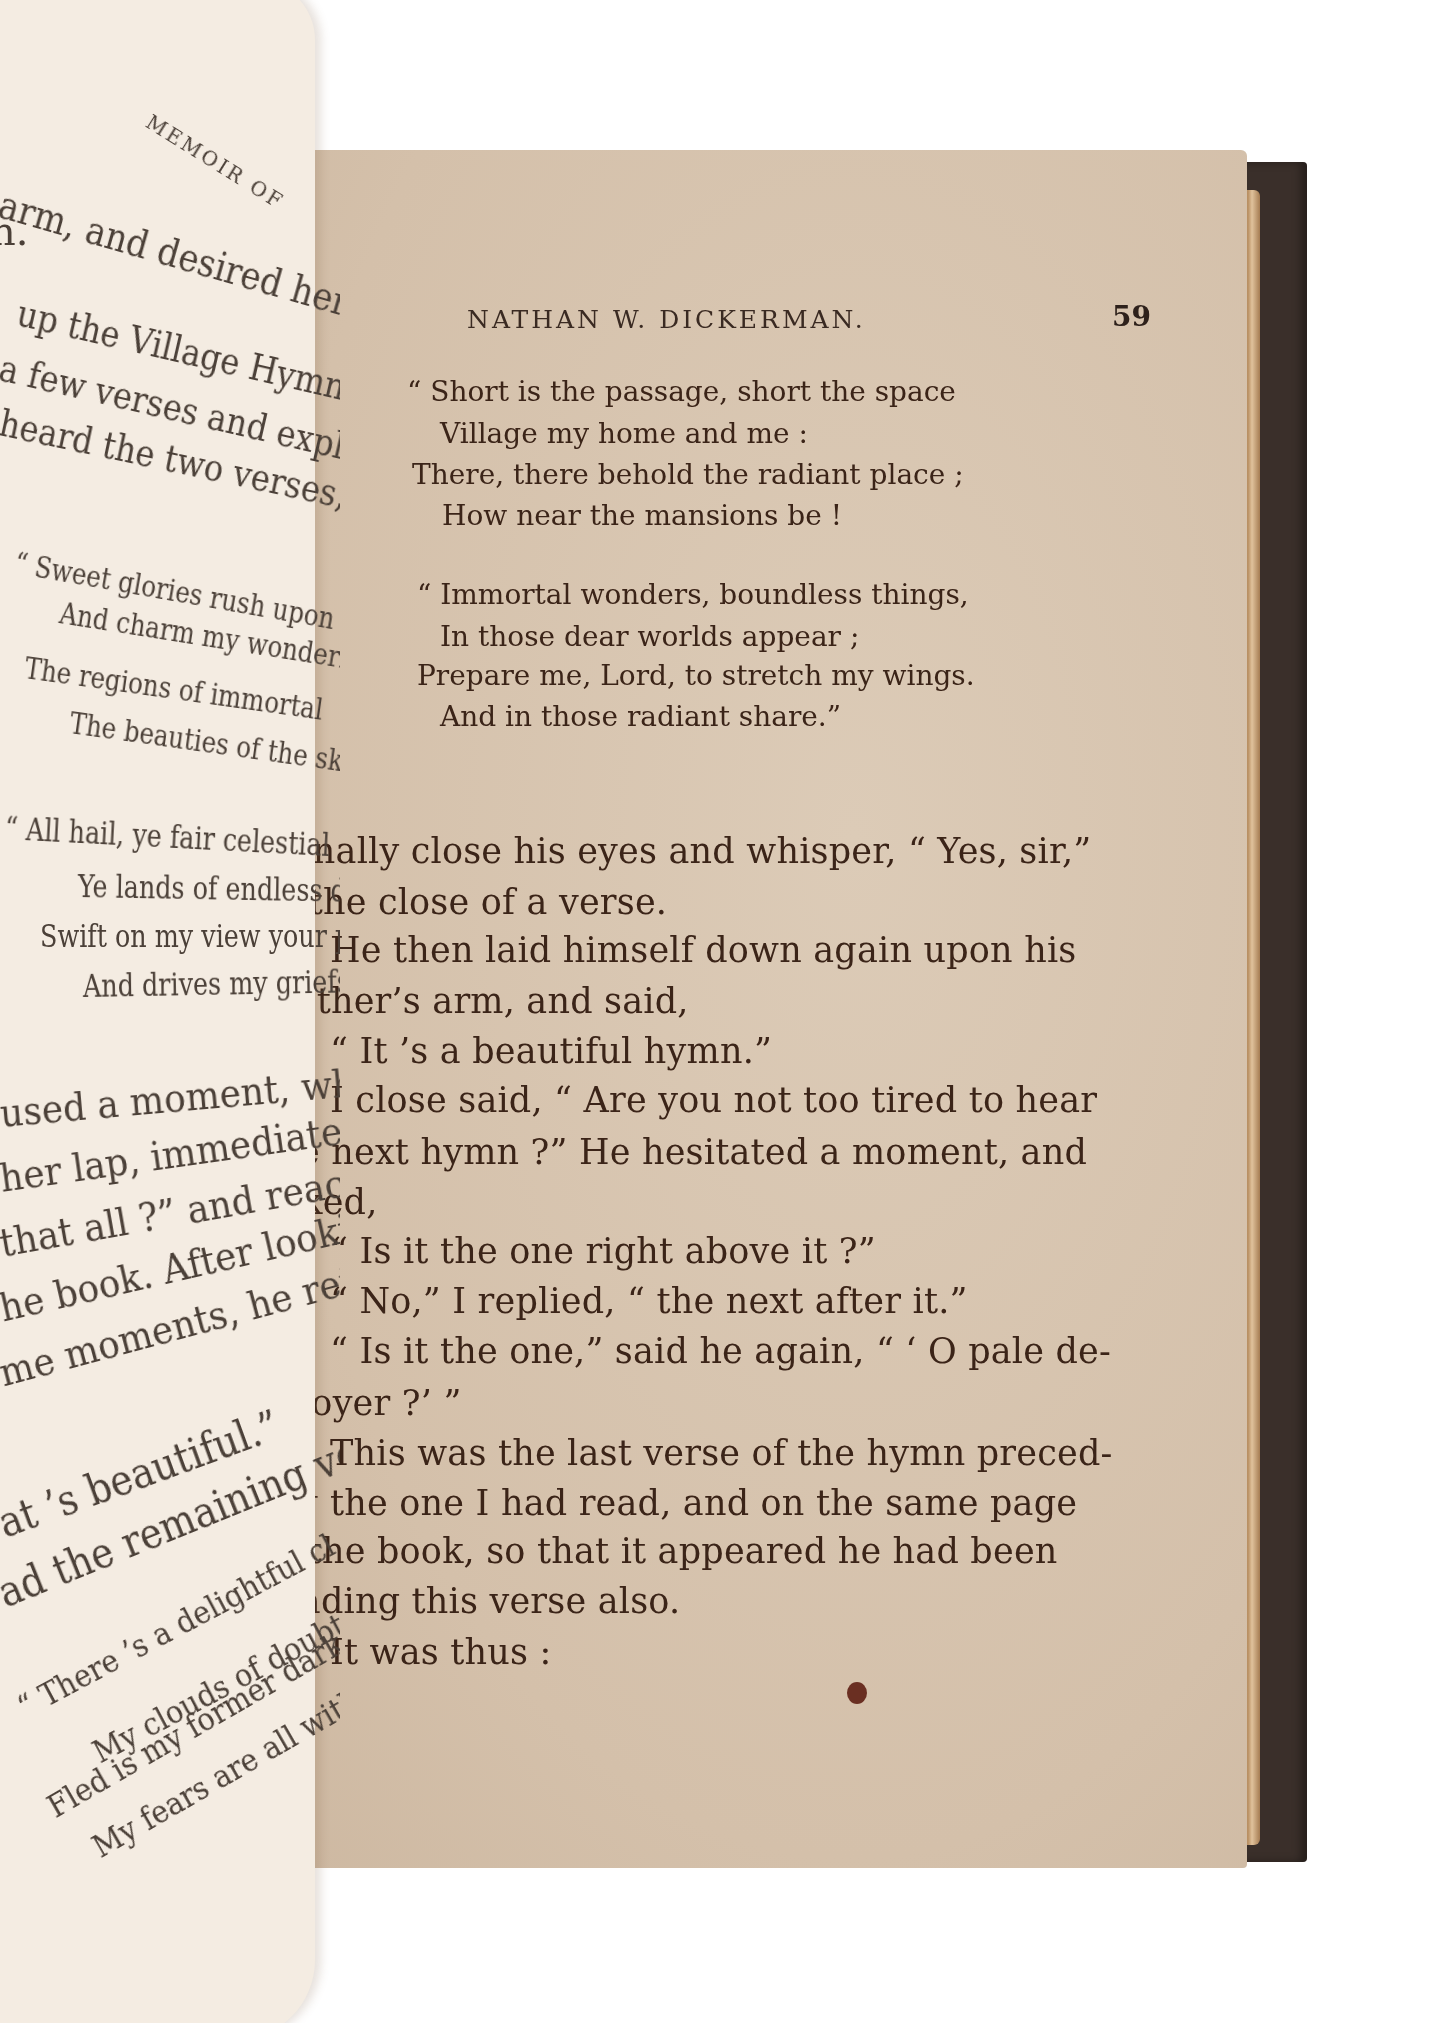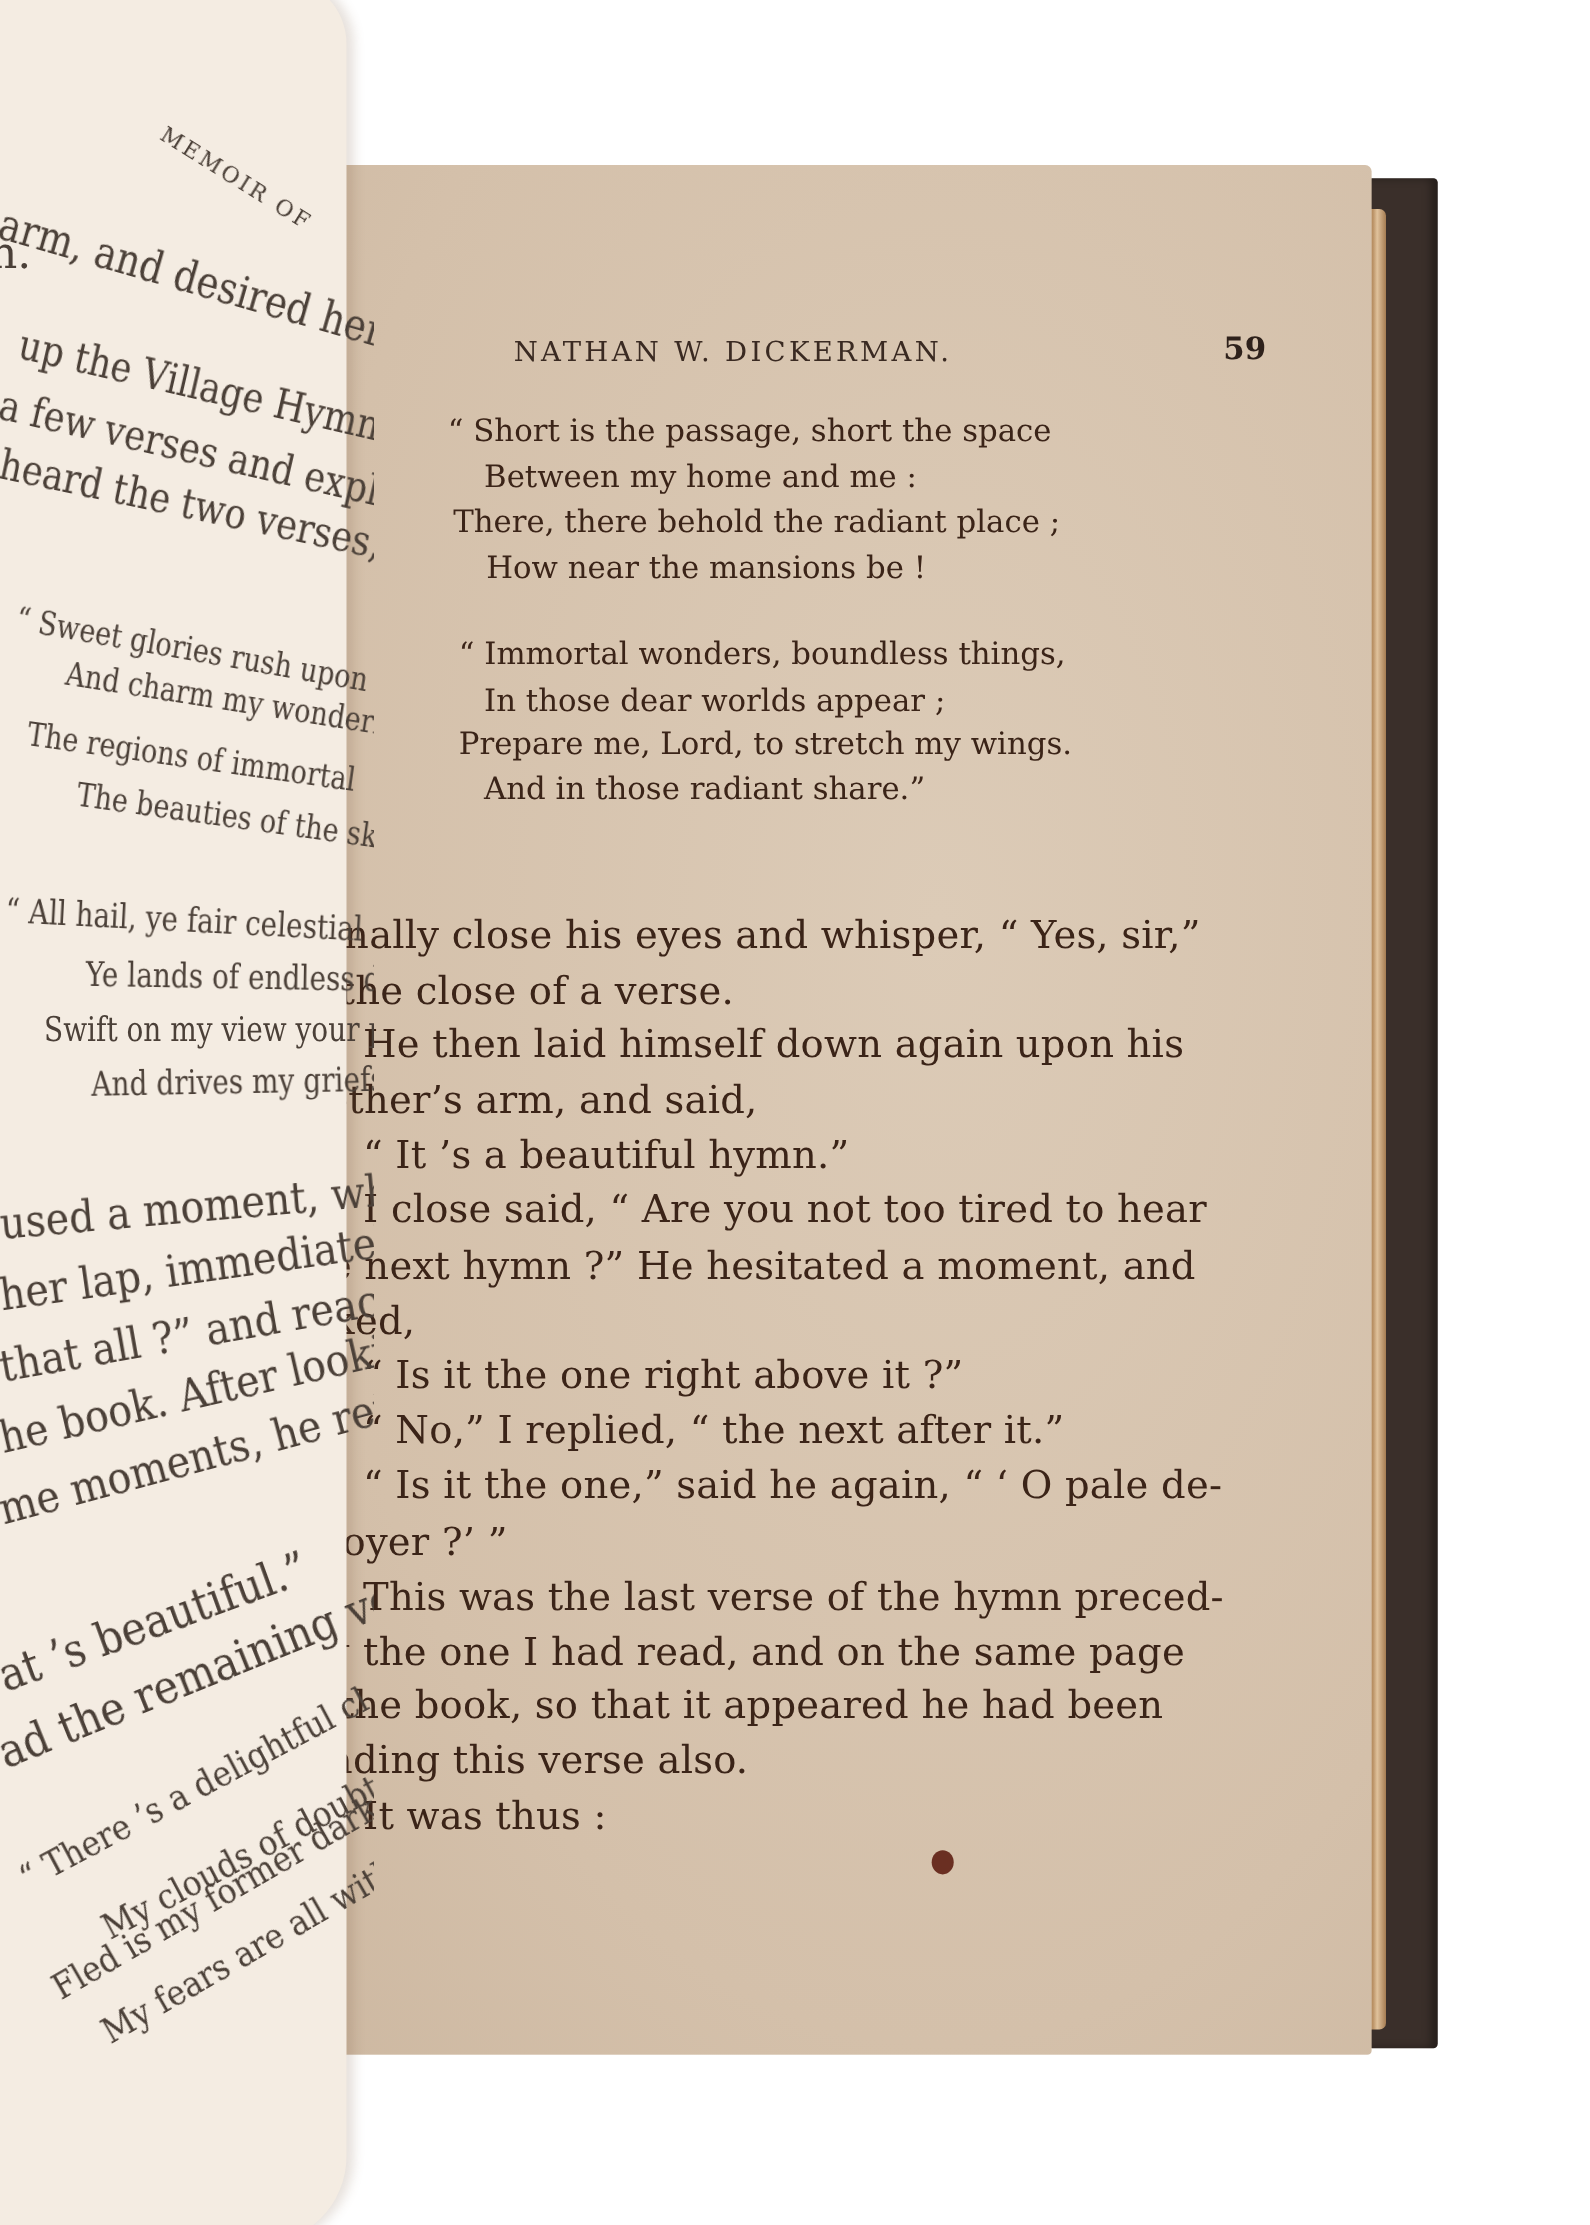--- a/index.html
+++ b/index.html
@@ -31,21 +31,21 @@
 <body>
 
 <div class="cover"></div>
 <div class="gilt"></div>
 
 <div class="right-page">
   <div class="line hdr" style="left:205px; top:157px;">NATHAN W. DICKERMAN.</div>
   <div class="line pg" style="left:822px; top:153px;margin-left:28px;">59</div>
 
   <div class="line poem" style="left:145px; top:228px;">“ Short is the passage, short the space</div>
-  <div class="line poem" style="left:178px; top:270px;">Between my home and me :</div>
+  <div class="line poem" style="left:178px; top:270px;">Village my home and me :</div>
   <div class="line poem" style="left:150px; top:311px;">There, there behold the radiant place ;</div>
   <div class="line poem" style="left:180px; top:352px;">How near the mansions be !</div>
 
   <div class="line poem" style="left:155px; top:431px;">“ Immortal wonders, boundless things,</div>
   <div class="line poem" style="left:178px; top:473px;">In those dear worlds appear ;</div>
   <div class="line poem" style="left:155px; top:512px;">Prepare me, Lord, to stretch my wings.</div>
   <div class="line poem" style="left:178px; top:553px;">And in those radiant share.”</div>
 
   <div class="line body" style="left:0px; top:684px;">sionally close his eyes and whisper, “ Yes, sir,”</div>
   <div class="line body" style="left:0px; top:735px;">at the close of a verse.</div>

